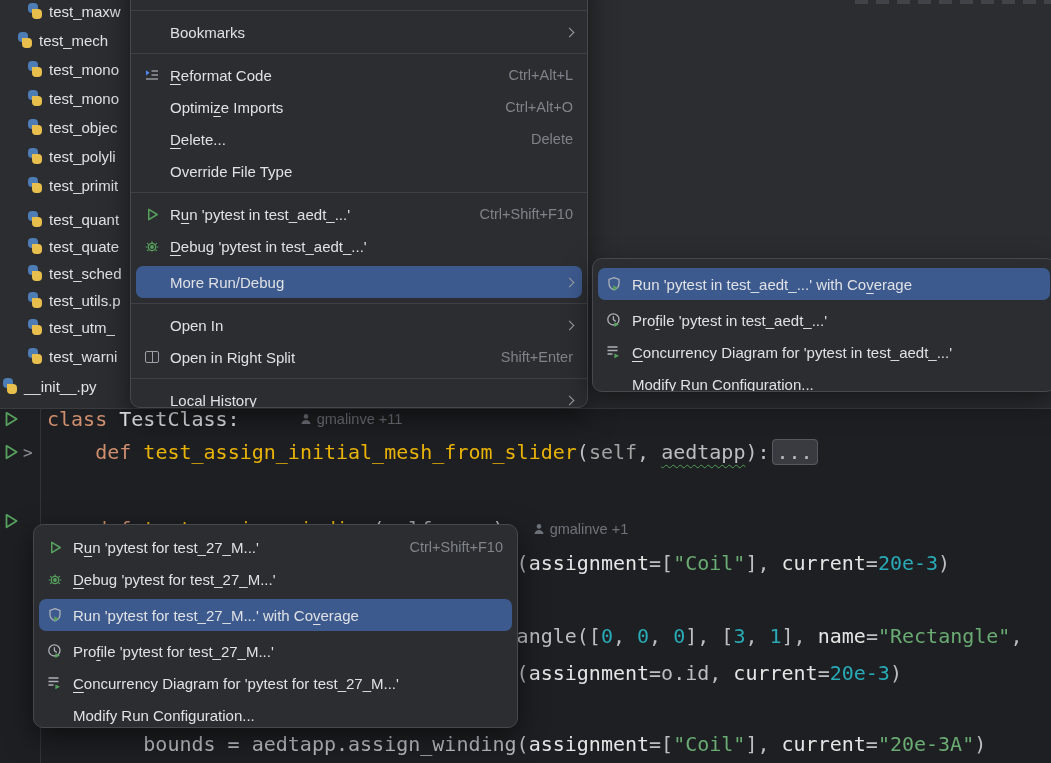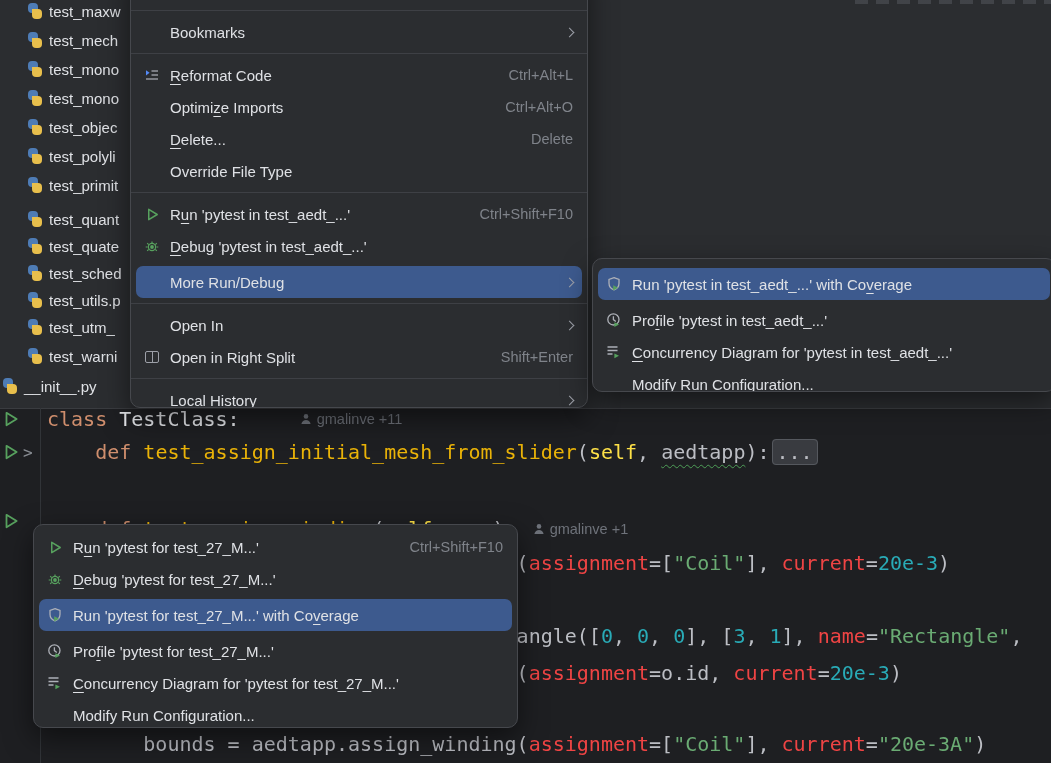--- a/index.html
+++ b/index.html
@@ -48,23 +48,23 @@
   .mi .sc + .chev, .mi .lbl + .chev { margin-left:auto; }
   .clipped-row { height:32px; }
   .spliti { position:relative; width:14px; height:12px; border:1.4px solid #9da0a8; border-radius:2px; }
   .spliti::before { content:""; position:absolute; left:50%; top:0; width:1.4px; height:100%; background:#9da0a8; }
   
   .cline { position:absolute; font-family:"DejaVu Sans Mono", monospace; font-size:20px;
     white-space:pre; color:#bcbec4; display:flex; align-items:center; height:28px; }
   .tk-kw { color:#cf8e6d; }
   .tk-cls { color:#e8eaee; }
   .tk-fn { color:#eab308; }
-  .tk-self { color:#fde047; }
+  .tk-self { color:#a3a3a3; }
   .tk-plain { color:#bcbec4; }
-  .tk-named { color:#ef4444; }
+  .tk-named { color:#e5e5e5; }
   .tk-str { color:#6aab73; }
   .tk-num { color:#29abb7; }
   .tk-param { color:#bcbec4; text-decoration:underline wavy #4e9e57; text-decoration-thickness:1px; text-underline-offset:5px; }
   .tk-fold { background:#393b40; border:1px solid #55585e; border-radius:4px; padding:0 4px; margin-left:2px; color:#bcbec4; }
   .annot { display:inline-flex; align-items:center; gap:5px; margin-left:16px;
     font-family:"Liberation Sans", sans-serif; font-size:14.5px; color:#6e727a; }
   .grun { position:absolute; cursor:pointer; }
   .fold-arrow { position:absolute; color:#878b92; font-size:16px; font-family:"DejaVu Sans Mono",monospace; }
 </style>
 </head>
@@ -97,21 +97,21 @@
 <div class="cline" style="left:47px; top:549px;"><span><span class="tk-plain">        bounds = aedtapp.assign_winding(</span><span class="tk-named">assignment</span><span class="tk-plain">=[</span><span class="tk-str">"Coil"</span><span class="tk-plain">], </span><span class="tk-named">current</span><span class="tk-plain">=</span><span class="tk-num">20e-3</span><span class="tk-plain">)</span></span></div>
 <div class="cline" style="left:47px; top:622px;"><span><span class="tk-plain">        o = aedtapp.modeler.create_rectangle([</span><span class="tk-num">0</span><span class="tk-plain">, </span><span class="tk-num">0</span><span class="tk-plain">, </span><span class="tk-num">0</span><span class="tk-plain">], [</span><span class="tk-num">3</span><span class="tk-plain">, </span><span class="tk-num">1</span><span class="tk-plain">], </span><span class="tk-named">name</span><span class="tk-plain">=</span><span class="tk-str">"Rectangle"</span><span class="tk-plain">,</span></span></div>
 <div class="cline" style="left:47px; top:659px;"><span><span class="tk-plain">        bounds = aedtapp.assign_winding(</span><span class="tk-named">assignment</span><span class="tk-plain">=o.id, </span><span class="tk-named">current</span><span class="tk-plain">=</span><span class="tk-num">20e-3</span><span class="tk-plain">)</span></span></div>
 <div class="cline" style="left:47px; top:730px;"><span><span class="tk-plain">        bounds = aedtapp.assign_winding(</span><span class="tk-named">assignment</span><span class="tk-plain">=[</span><span class="tk-str">"Coil"</span><span class="tk-plain">], </span><span class="tk-named">current</span><span class="tk-plain">=</span><span class="tk-str">"20e-3A"</span><span class="tk-plain">)</span></span></div>
 
 <div class="tree">
   <div class="titem" style="left:27px; top:-2px;">
       <span class="pyico"></span>
       <span class="tlbl">test_maxw</span>
     </div>
-  <div class="titem" style="left:27px; top:27px;">
+  <div class="titem" style="left:17px; top:27px;">
       <span class="pyico"></span>
       <span class="tlbl">test_mech</span>
     </div>
   <div class="titem" style="left:27px; top:56px;">
       <span class="pyico"></span>
       <span class="tlbl">test_mono</span>
     </div>
   <div class="titem" style="left:27px; top:85px;">
       <span class="pyico"></span>
       <span class="tlbl">test_mono</span>

